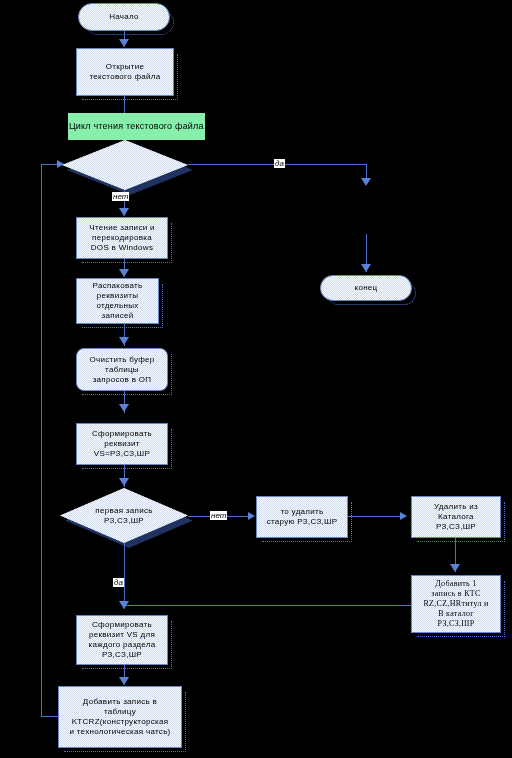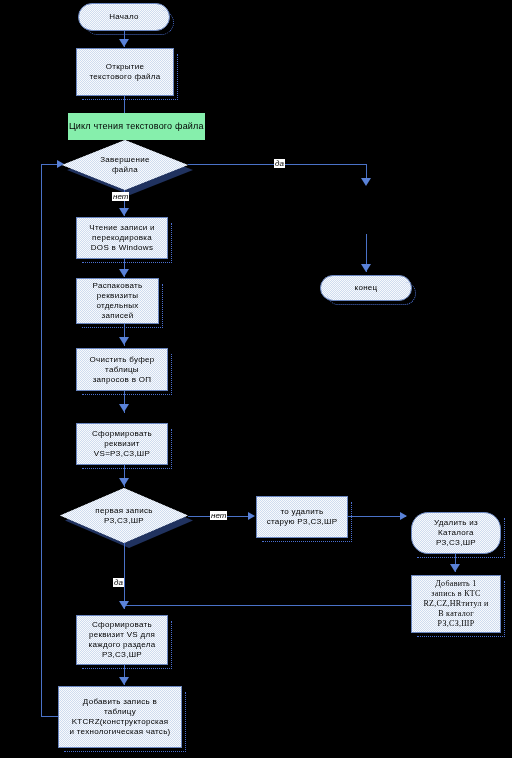--- a/index.html
+++ b/index.html
@@ -162,22 +162,20 @@
 текстового файла</span>
   </div>
 
   <div class="ln lnv" style="left:124px; top:96px; height:44px;"></div>
   <div class="banner" style="left:36px; top:113px;">Цикл чтения текстового файла</div>
   <div class="arw arw-d" style="left:119px; top:132px;"></div>
 
   <div class="node dec" style="left:62px; top:140px; width:126px; height:50px;">
     <div class="dshadow"></div>
     <div class="dshape"></div>
-    <span class="txt">Завершение
-файла</span>
   </div>
 
   <div class="ln lnh" style="left:188px; top:164px; width:178px;"></div>
   <div class="elabel" style="left:274px; top:159px;">да</div>
   <div class="ln lnv" style="left:366px; top:164px; height:20px;"></div>
   <div class="arw arw-d" style="left:361px; top:178px;"></div>
 
 
   <div class="ln lnv" style="left:366px; top:234px; height:38px;"></div>
   <div class="arw arw-d" style="left:361px; top:264px;"></div>
@@ -202,21 +200,21 @@
   <div class="node proc" style="left:76px; top:278px; width:83px; height:46px;">
     <span class="txt">Распаковать
 реквизиты
 отдельных
 записей</span>
   </div>
 
   <div class="ln lnv" style="left:124px; top:324px; height:22px;"></div>
   <div class="arw arw-d" style="left:119px; top:337px;"></div>
 
-  <div class="node proc" style="left:76px; top:348px; width:92px; height:43px;">
+  <div class="node proc" style="left:76px; top:348px; width:92px; height:43px;border-radius:8px;">
     <span class="txt">Очистить буфер
 таблицы
 запросов в ОП</span>
   </div>
 
   <div class="ln lnv" style="left:124px; top:391px; height:22px;"></div>
   <div class="arw arw-d" style="left:119px; top:404px;"></div>
 
   <div class="node proc" style="left:76px; top:423px; width:92px; height:42px;">
     <span class="txt">Сформировать
@@ -239,21 +237,21 @@
   <div class="arw arw-r" style="left:248px; top:512px;"></div>
 
   <div class="node proc" style="left:256px; top:496px; width:92px; height:42px;">
     <span class="txt">то удалить
 старую РЗ,СЗ,ШР</span>
   </div>
 
   <div class="ln lnh" style="left:348px; top:516px; width:58px;"></div>
   <div class="arw arw-r" style="left:400px; top:512px;"></div>
 
-  <div class="node proc" style="left:411px; top:512px; width:90px; height:42px;border-radius:17px;">
+  <div class="node proc" style="left:411px; top:496px; width:90px; height:42px;">
     <span class="txt">Удалить из
 Каталога
 РЗ,СЗ,ШР</span>
   </div>
 
   <div class="ln lnv" style="left:455px; top:538px; height:34px;"></div>
   <div class="arw arw-d" style="left:450px; top:564px;"></div>
 
   <div class="node proc" style="left:411px; top:575px; width:90px; height:58px;font-family:Liberation Serif, serif;">
     <span class="txt">Добавить 1

